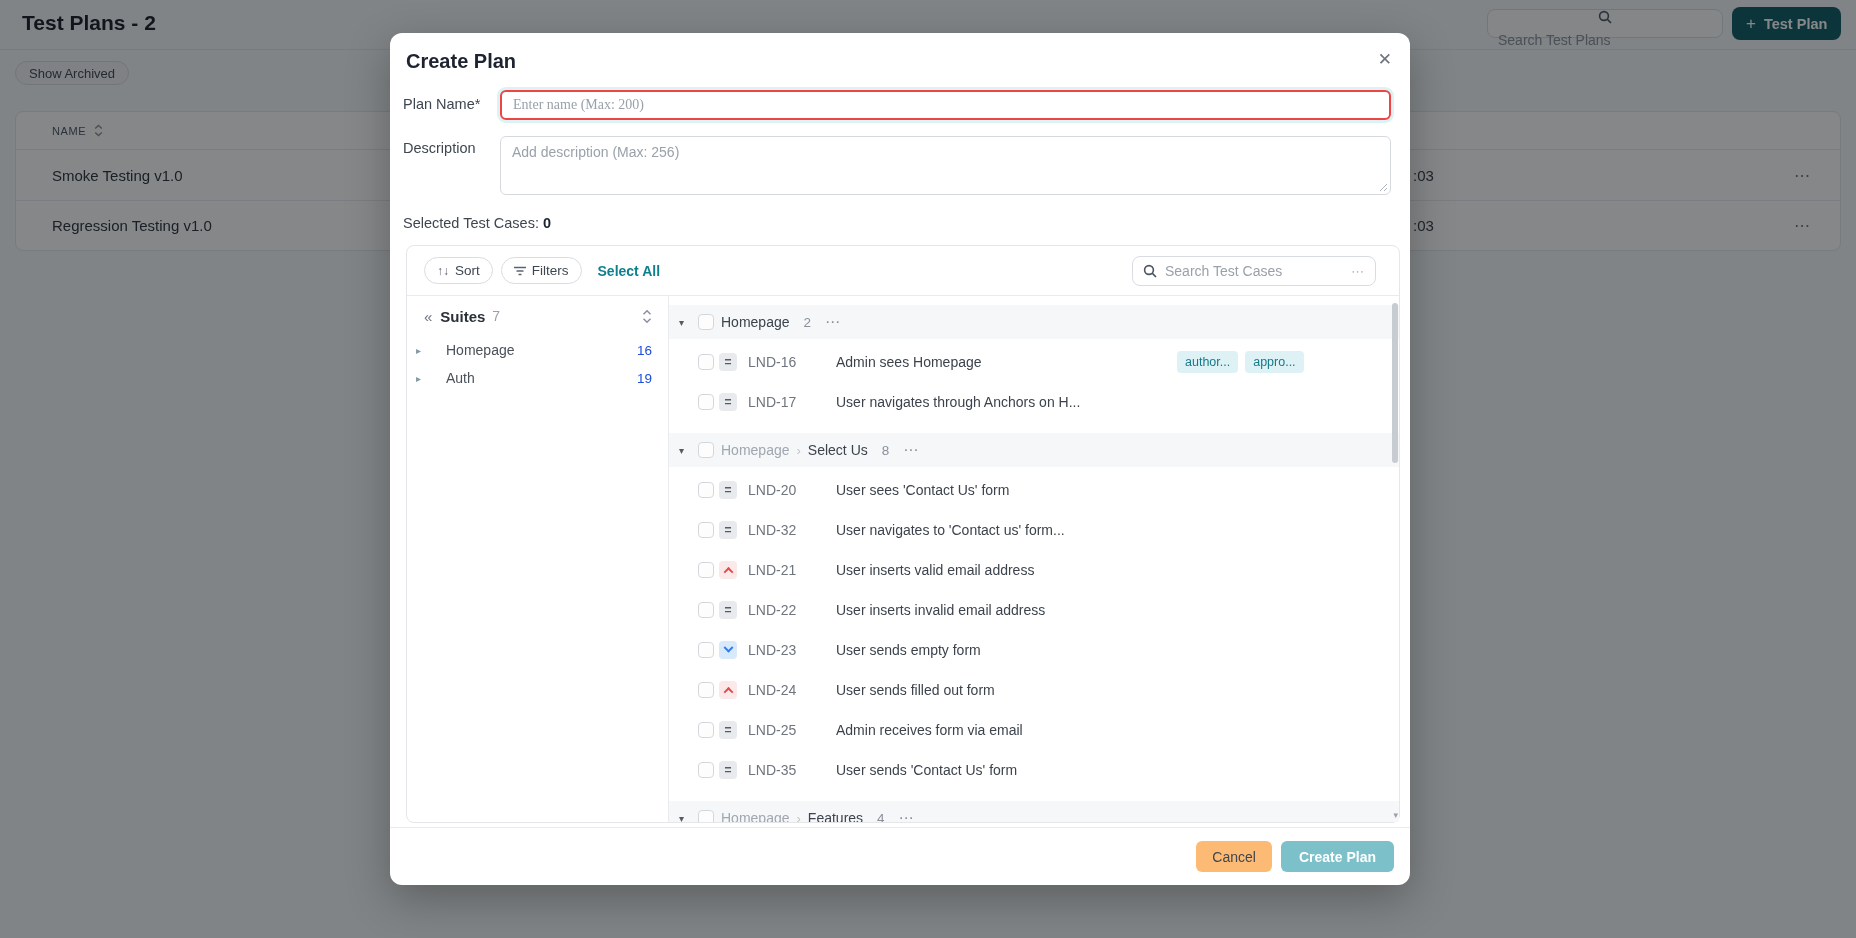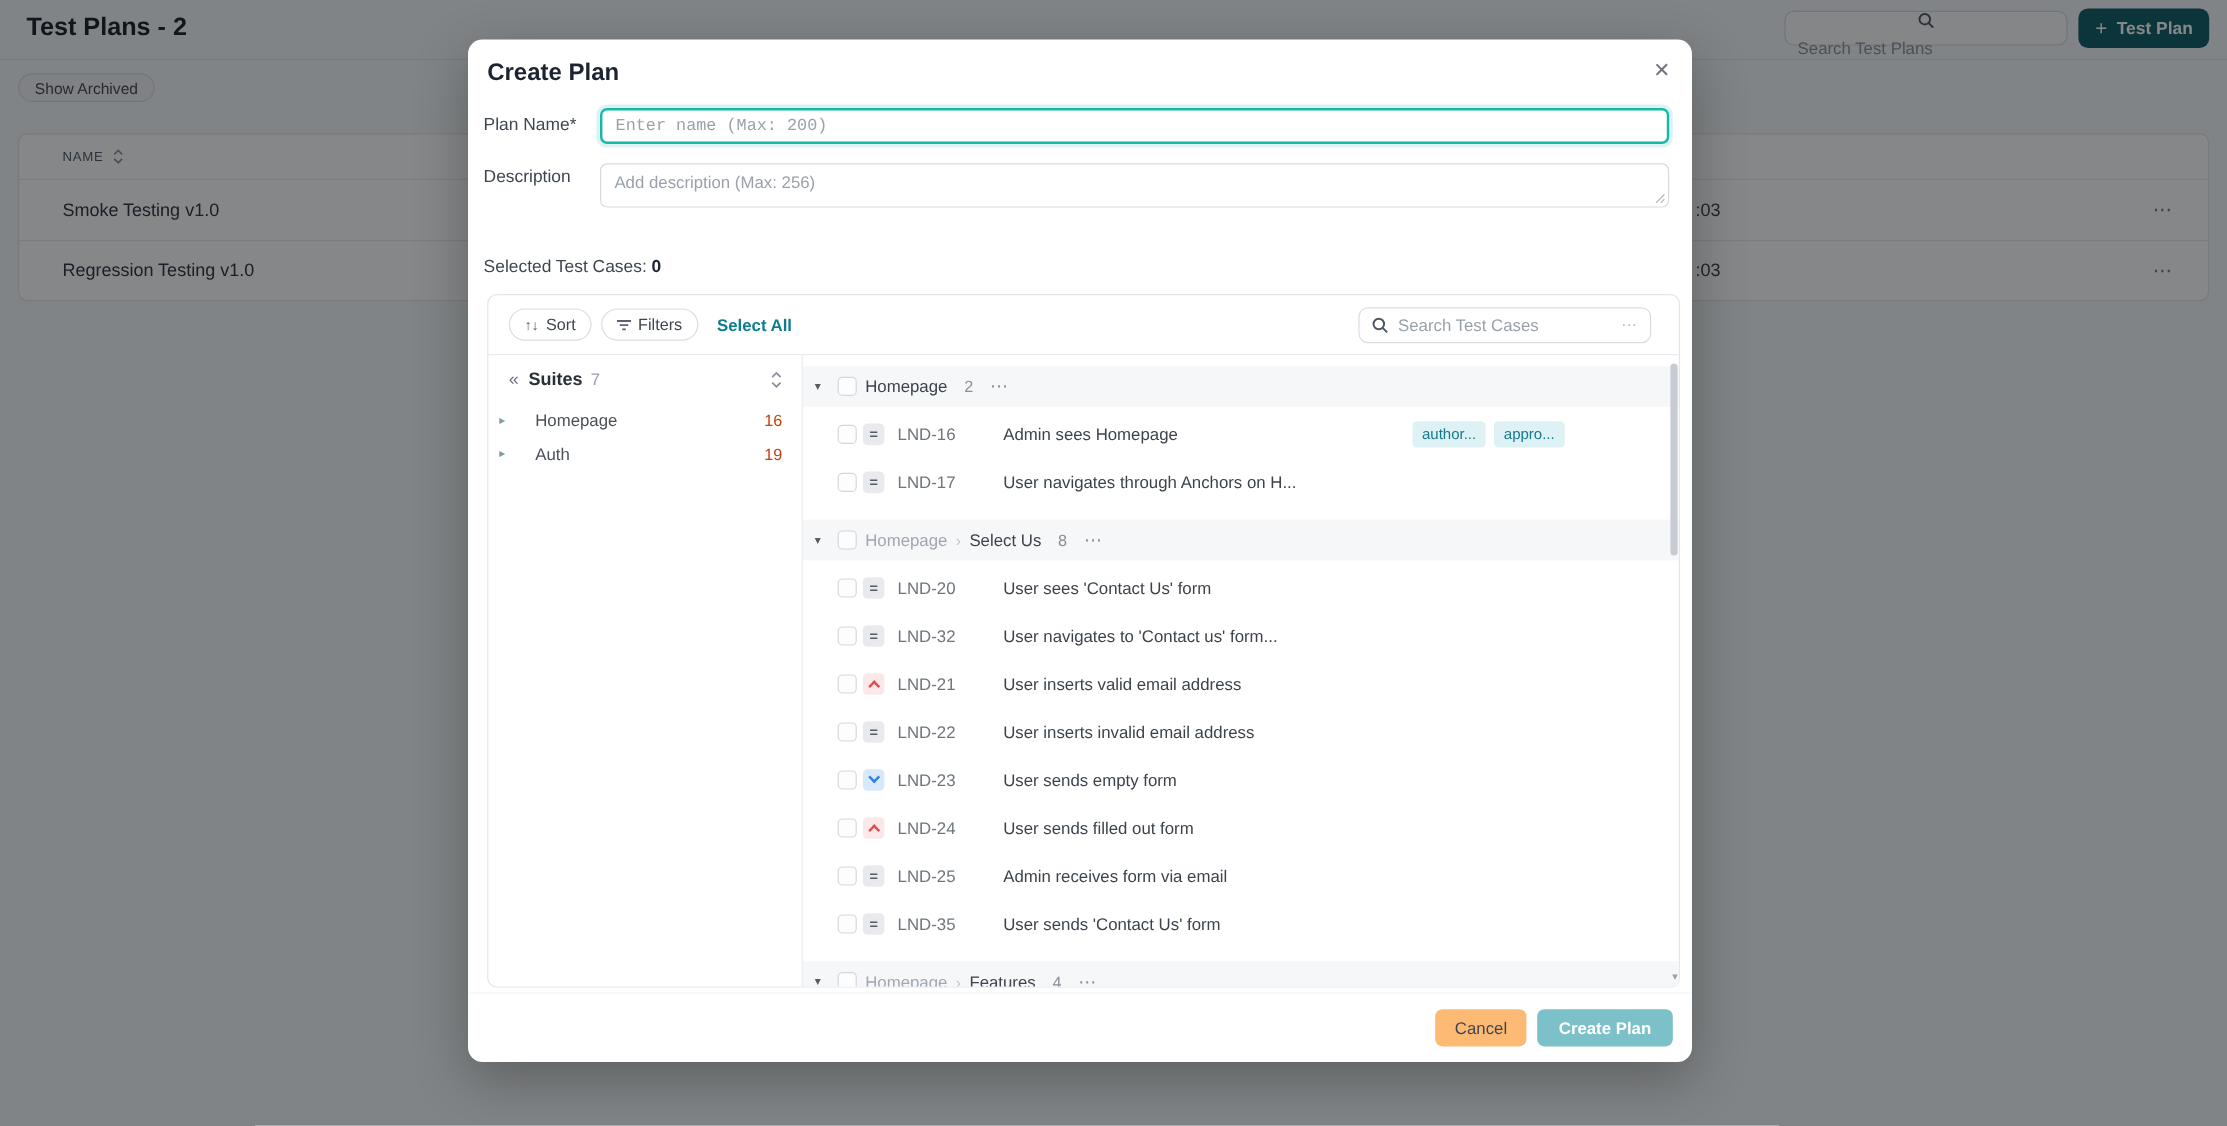--- a/index.html
+++ b/index.html
@@ -22,23 +22,23 @@
   .t-row + .t-row { border-top:1px solid #e9ebee; }
   .t-time { position:absolute; left:1397px; font-size:15px; color:#333a42; }
   .t-more { position:absolute; left:1778px; color:#6b7280; font-size:16px; letter-spacing:2px; cursor:pointer; }
 
   
   .overlay { position:absolute; inset:0; background:rgba(12,16,20,0.5); }
   .modal { position:absolute; left:390px; top:33px; width:1020px; height:852px; background:#fff; border-radius:12px; box-shadow:0 14px 44px rgba(0,0,0,.28); }
   .m-title { position:absolute; left:16px; top:17px; font-size:20px; font-weight:600; color:#1d2330; }
   .m-close { position:absolute; right:18px; top:16px; font-size:17px; color:#6e757e; background:none; border:none; cursor:pointer; font-family:inherit; }
   .f-label { position:absolute; left:13px; font-size:14.5px; color:#3f4650; }
-  .in-name { position:absolute; left:110px; top:57px; width:891px; height:30px; border:2px solid #14b8a6; border-radius:6px; box-shadow:0 0 0 3px #dcf2f4; padding:0 11px; font-size:14px; color:#3f4650; outline:none; font-family:Liberation Mono, monospace; }
+  .in-name { position:absolute; left:110px; top:57px; width:891px; height:30px; border:2px solid #ef4444; border-radius:6px; box-shadow:0 0 0 3px #dcf2f4; padding:0 11px; font-size:14px; color:#3f4650; outline:none; font-family:Liberation Serif, serif; }
   .in-name::placeholder, .in-desc::placeholder { color:#9aa1ab; }
-  .ta-wrap { position:absolute; left:110px; top:103px; width:891px; height:37px;text-decoration:underline; }
+  .ta-wrap { position:absolute; left:110px; top:103px; width:891px; height:59px;text-decoration:underline; }
   .in-desc { width:100%; height:100%; border:1px solid #d6dade; border-radius:6px; padding:7px 11px; font-size:14px; color:#3f4650; outline:none; resize:none; font-family:inherit; }
   .resize-ic { position:absolute; right:3px; bottom:3px; }
   .sel-line { position:absolute; left:13px; top:182px; font-size:14.5px; color:#3f4650; }
   .sel-line b { color:#1d2330; margin-left:4px; }
 
   .picker { position:absolute; left:16px; top:212px; width:994px; height:578px; border:1px solid #e4e6e9; border-radius:8px; }
   .toolbar { height:50px; border-bottom:1px solid #e9ebee; display:flex; align-items:center; padding-left:17px; position:relative; }
   .pill { height:27px; border:1px solid #d9dce1; border-radius:14px; background:#fff; display:flex; align-items:center; gap:6px; padding:0 12px; font-size:13.5px; color:#3f4650; cursor:pointer; font-family:inherit; }
   .pill + .pill { margin-left:8px; }
   .pill .ic { color:#5b6370; font-size:12px; }
@@ -51,21 +51,21 @@
   .suites { position:absolute; left:0; top:50px; width:262px; bottom:0; border-right:1px solid #e9ebee; padding-top:6px; }
   .s-head { height:28px; display:flex; align-items:center; padding:0 16px 0 17px; }
   .s-collapse { color:#6b7280; font-size:15px; background:none; border:none; cursor:pointer; font-family:inherit; }
   .s-title { margin-left:8px; font-size:15px; font-weight:600; color:#2a3038; }
   .s-count { margin-left:7px; font-size:14px; color:#9aa1ab; }
   .s-unfold { margin-left:auto; cursor:pointer; display:flex; }
   .s-items { margin-top:6px; }
   .s-item { height:28px; display:flex; align-items:center; padding:0 16px 0 9px; cursor:pointer; }
   .s-arrow { width:12px; color:#7f9aa5; font-size:10px; }
   .s-item-label { margin-left:18px; font-size:14px; color:#4a5158; }
-  .s-item-count { margin-left:auto; font-size:13.5px; color:#c2410c; }
+  .s-item-count { margin-left:auto; font-size:13.5px; color:#1d4ed8; }
 
   .list { position:absolute; left:262px; top:50px; right:0; bottom:0; overflow:hidden; }
   .section { margin-top:11px; }
   .section.first { margin-top:9px; }
   .lgroup { height:34px; background:#f6f7f9; display:flex; align-items:center; padding-left:10px; }
   .g-caret { width:10px; color:#565c64; font-size:10px; cursor:pointer; }
   .cbox { width:16px; height:16px; border:1.5px solid #d4d8dd; border-radius:4px; background:#fdfdfd; margin-left:9px; flex:none; cursor:pointer; }
   .g-crumb { margin-left:7px; font-size:14px; color:#a0a7b0; }
   .g-sep { margin-left:7px; color:#c0c5cc; font-size:13px; }
   .g-name { margin-left:7px; font-size:14px; color:#3c434c; }

